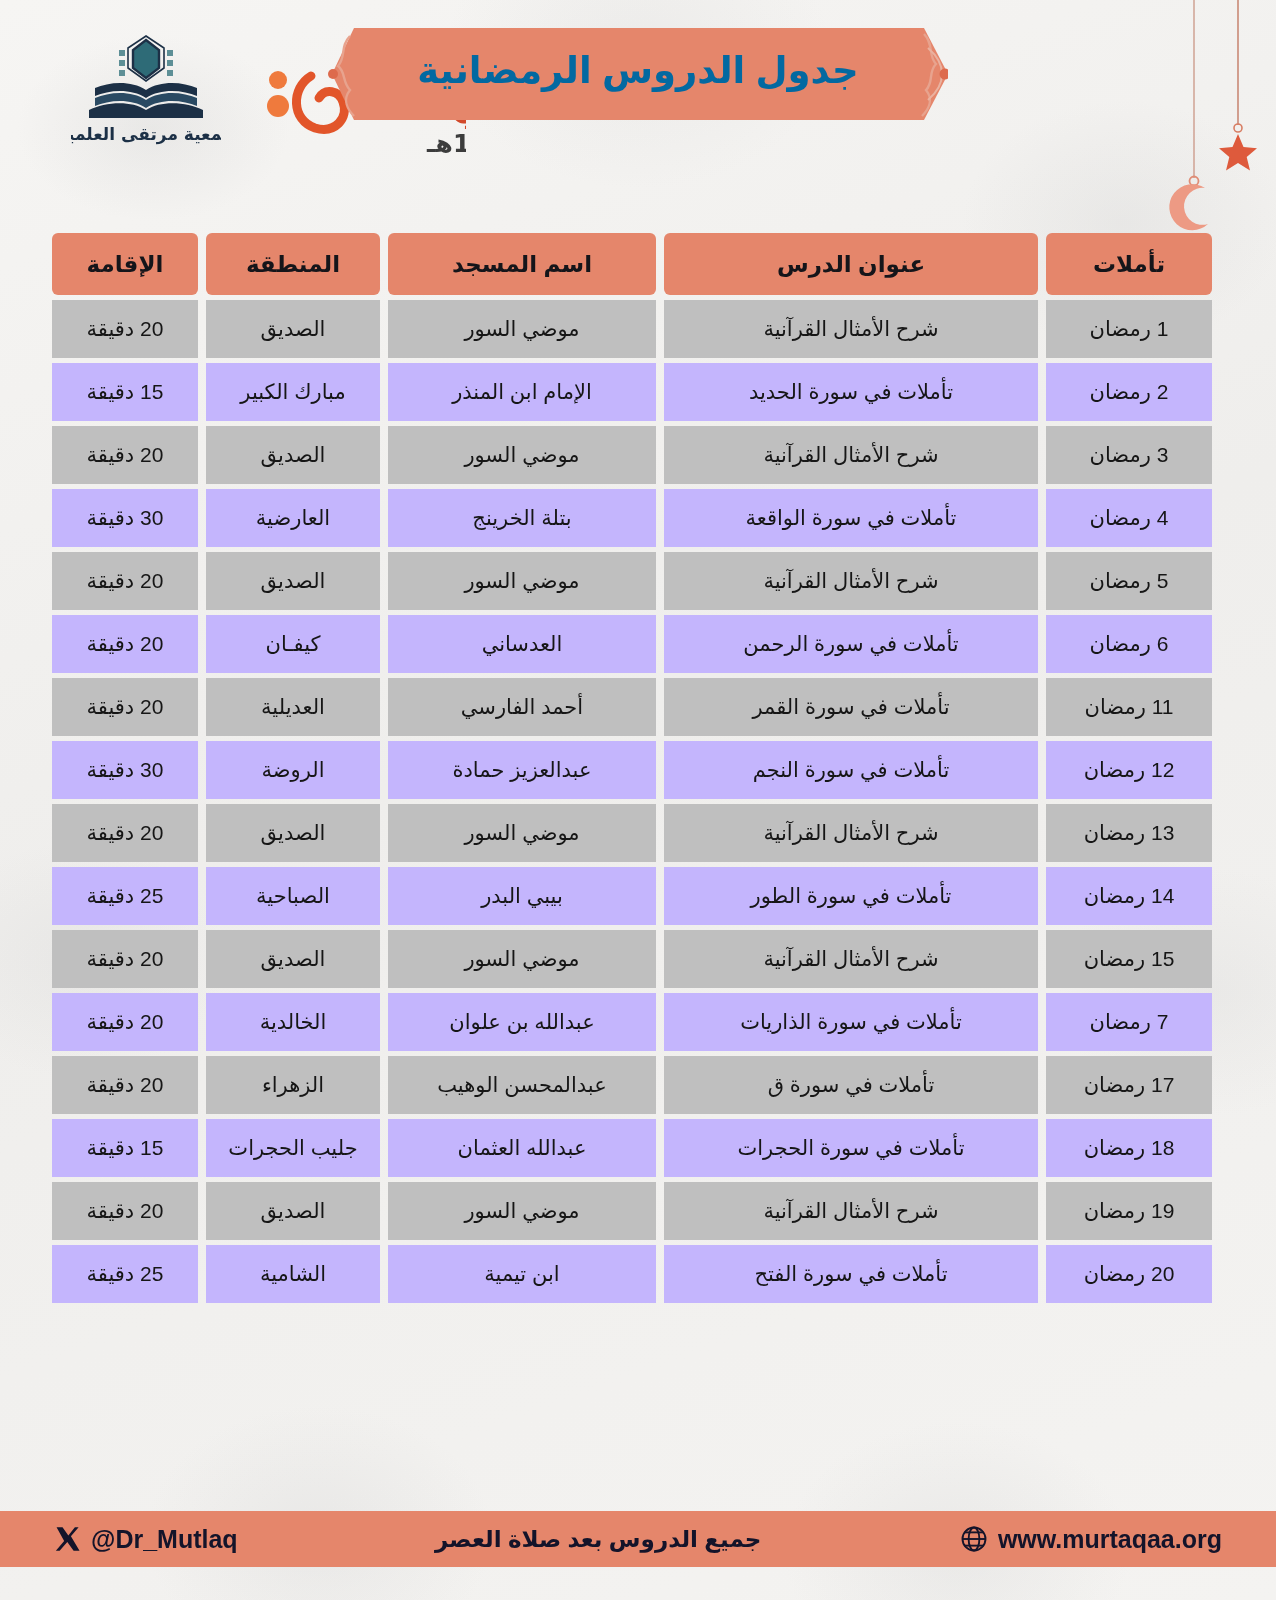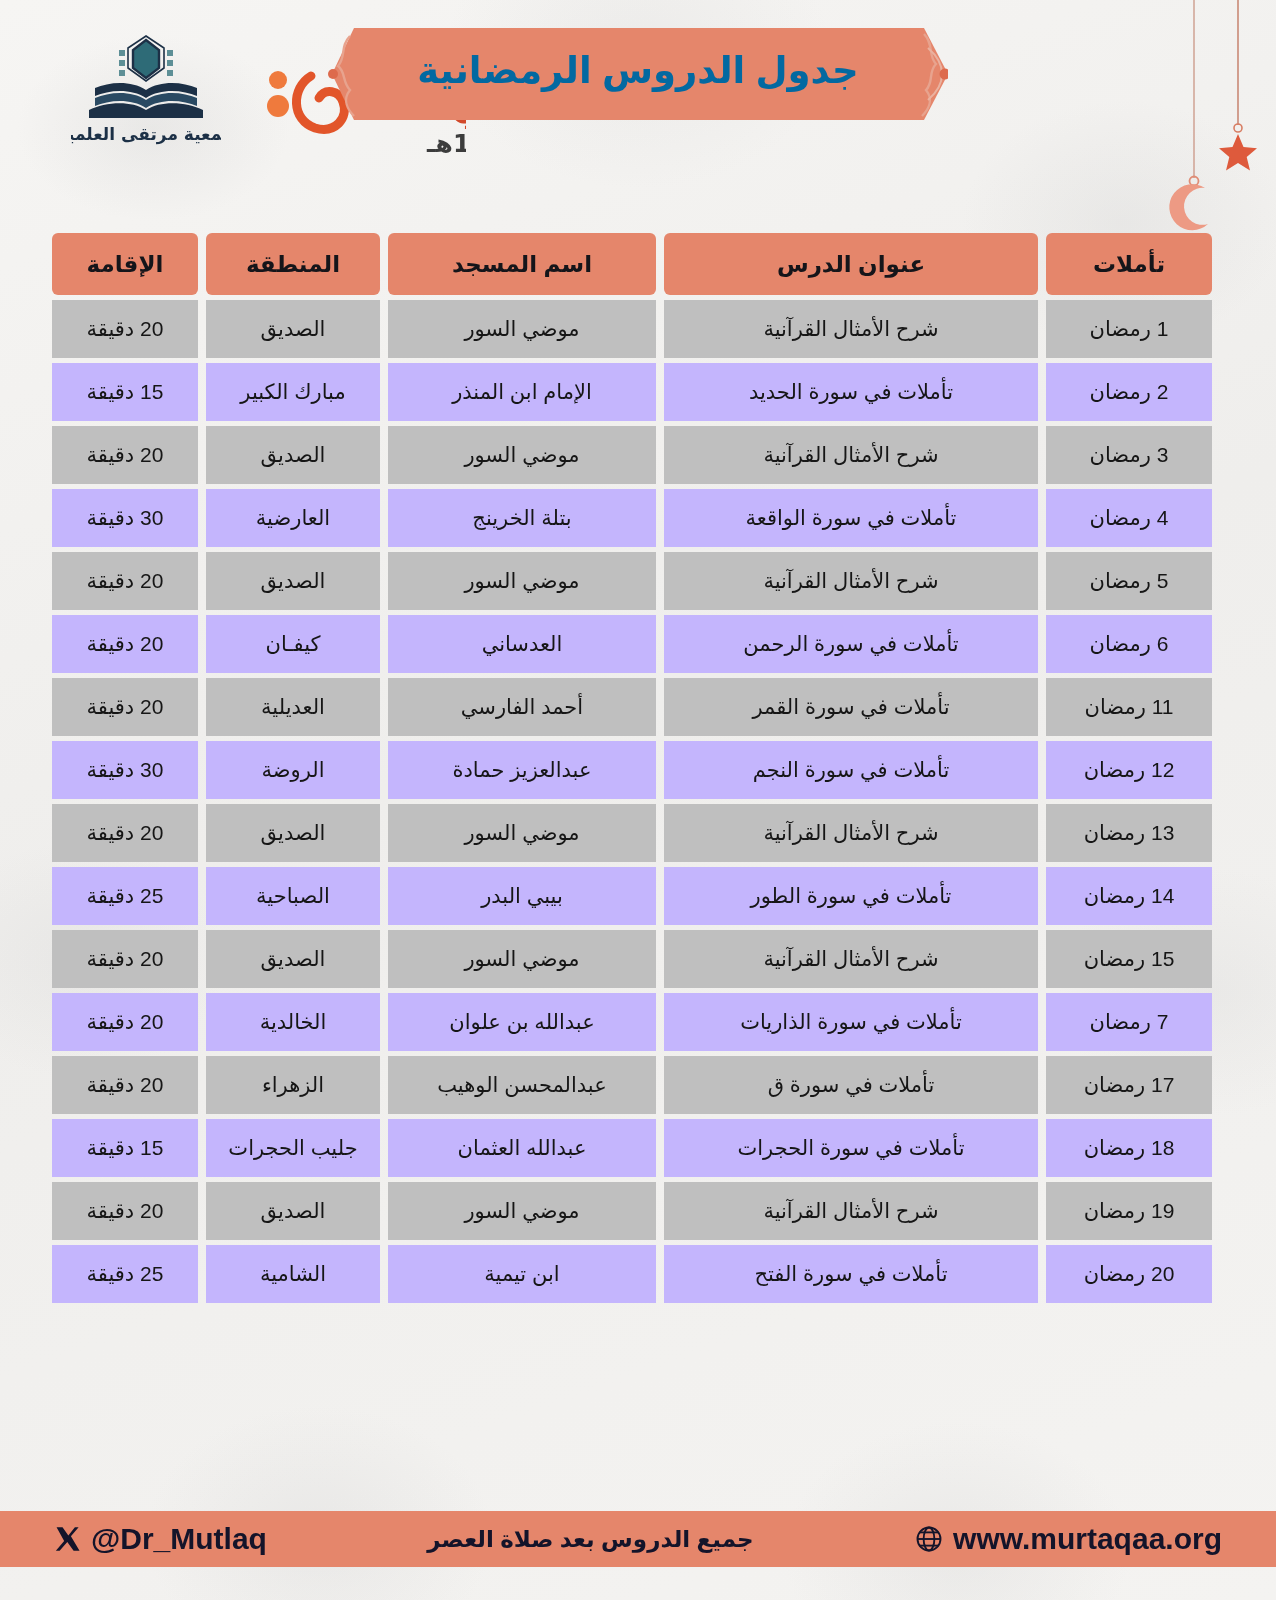--- a/index.html
+++ b/index.html
@@ -139,21 +139,21 @@
     align-items: center;
     justify-content: space-between;
     padding: 0 54px;
     direction: ltr;
   }
   .footer-item {
     display: flex;
     align-items: center;
     gap: 9px;
     color: #14142a;
-    font-size: 30px;
+    font-size: 25px;
     font-weight: bold;
   }
   .footer-center { font-size: 23px; direction: rtl; }
   .f-icon { display: flex; align-items: center; }
 </style>
 </head>
 <body>
 
 <div id="bg-texture"></div>
 

